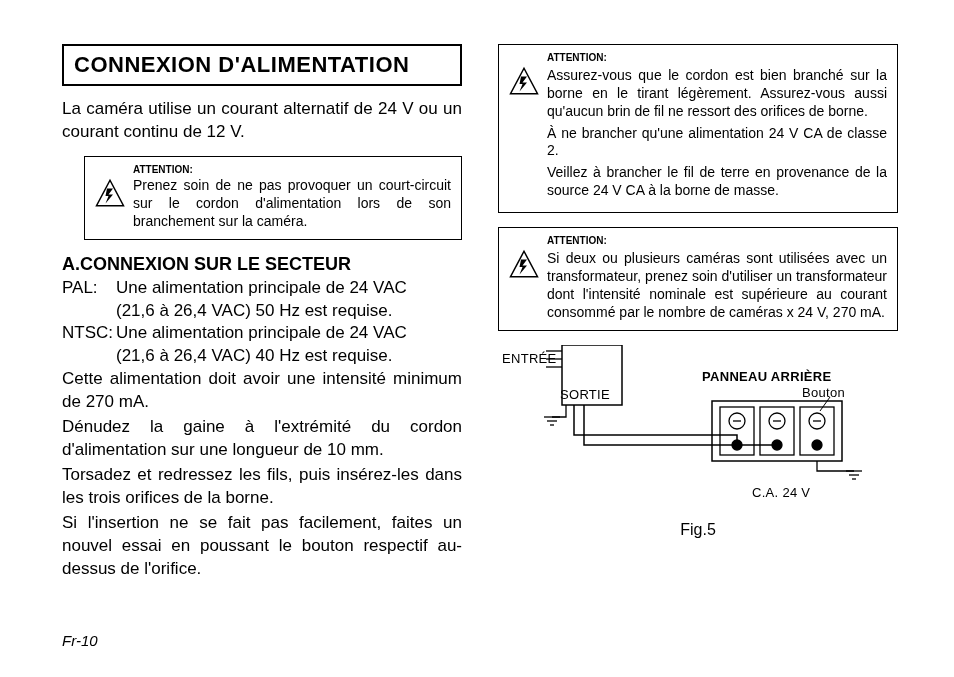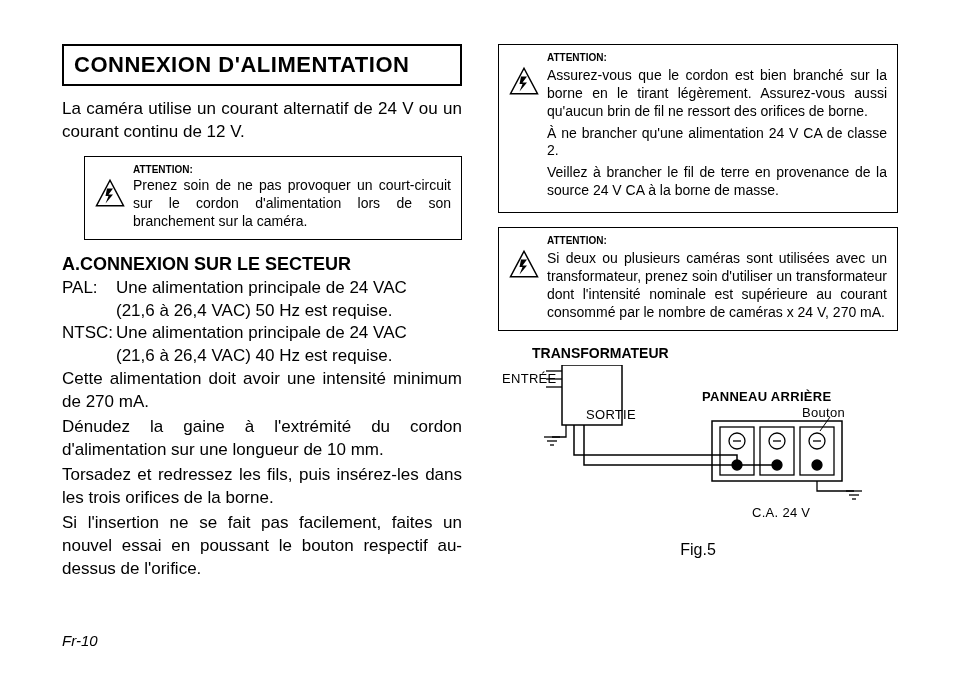--- a/index.html
+++ b/index.html
@@ -192,25 +192,24 @@
             <polygon points="20,3 38,37 2,37" fill="none" stroke="#000" stroke-width="2"></polygon>
             <path d="M16 14 L24 14 L18 22 L24 22 L14 34 L18 24 L14 24 Z" fill="#000"></path>
           </svg>
         </span>
         <div class="attention-text">
           <div class="attention-title">ATTENTION:</div>
           <div>Si deux ou plusieurs caméras sont utilisées avec un transformateur, prenez soin d'utiliser un transformateur dont l'intensité nominale est supérieure au courant consommé par le nombre de caméras  x 24 V, 270 mA.</div>
         </div>
       </div>
 
-      <div class="transformer-title">TRANSFORMATEUR</div>
 
       <div class="diagram">
         <span class="d-label" style="left:0px; top:6px;">ENTRÉE</span>
-        <span class="d-label" style="left:84px; top:42px;">SORTIE</span>
+        <span class="d-label" style="left:58px; top:42px;">SORTIE</span>
         <span class="d-label d-label-bold" style="left:200px; top:24px;">PANNEAU ARRIÈRE</span>
         <span class="d-label" style="left:300px; top:40px;">Bouton</span>
         <span class="d-label" style="left:250px; top:140px;">C.A. 24 V</span>
 
         <svg width="360" height="170">
 
           <rect x="60" y="0" width="60" height="60" fill="#fff" stroke="#000" stroke-width="1.5"></rect>
 
           <line x1="44" y1="6" x2="60" y2="6" stroke="#000" stroke-width="1.3"></line>
           <line x1="44" y1="14" x2="60" y2="14" stroke="#000" stroke-width="1.3"></line>

